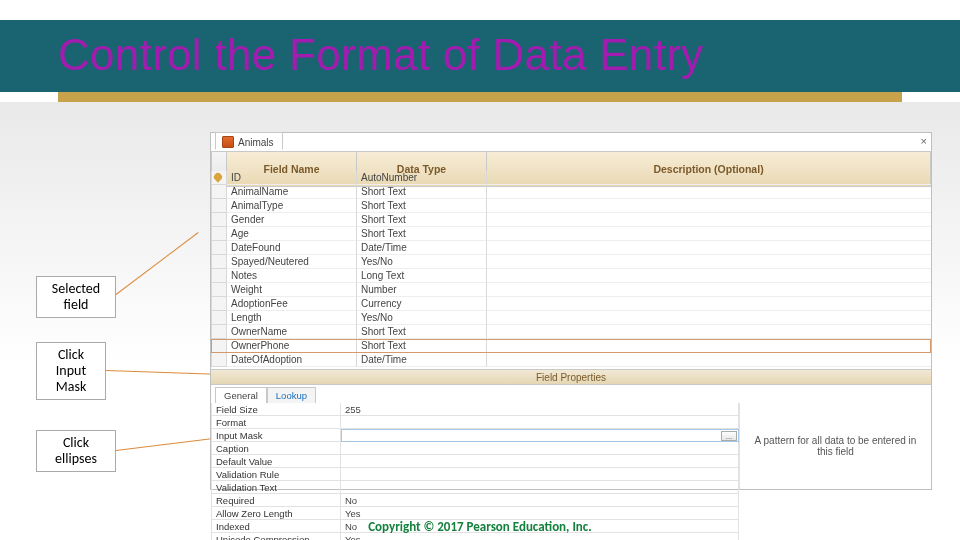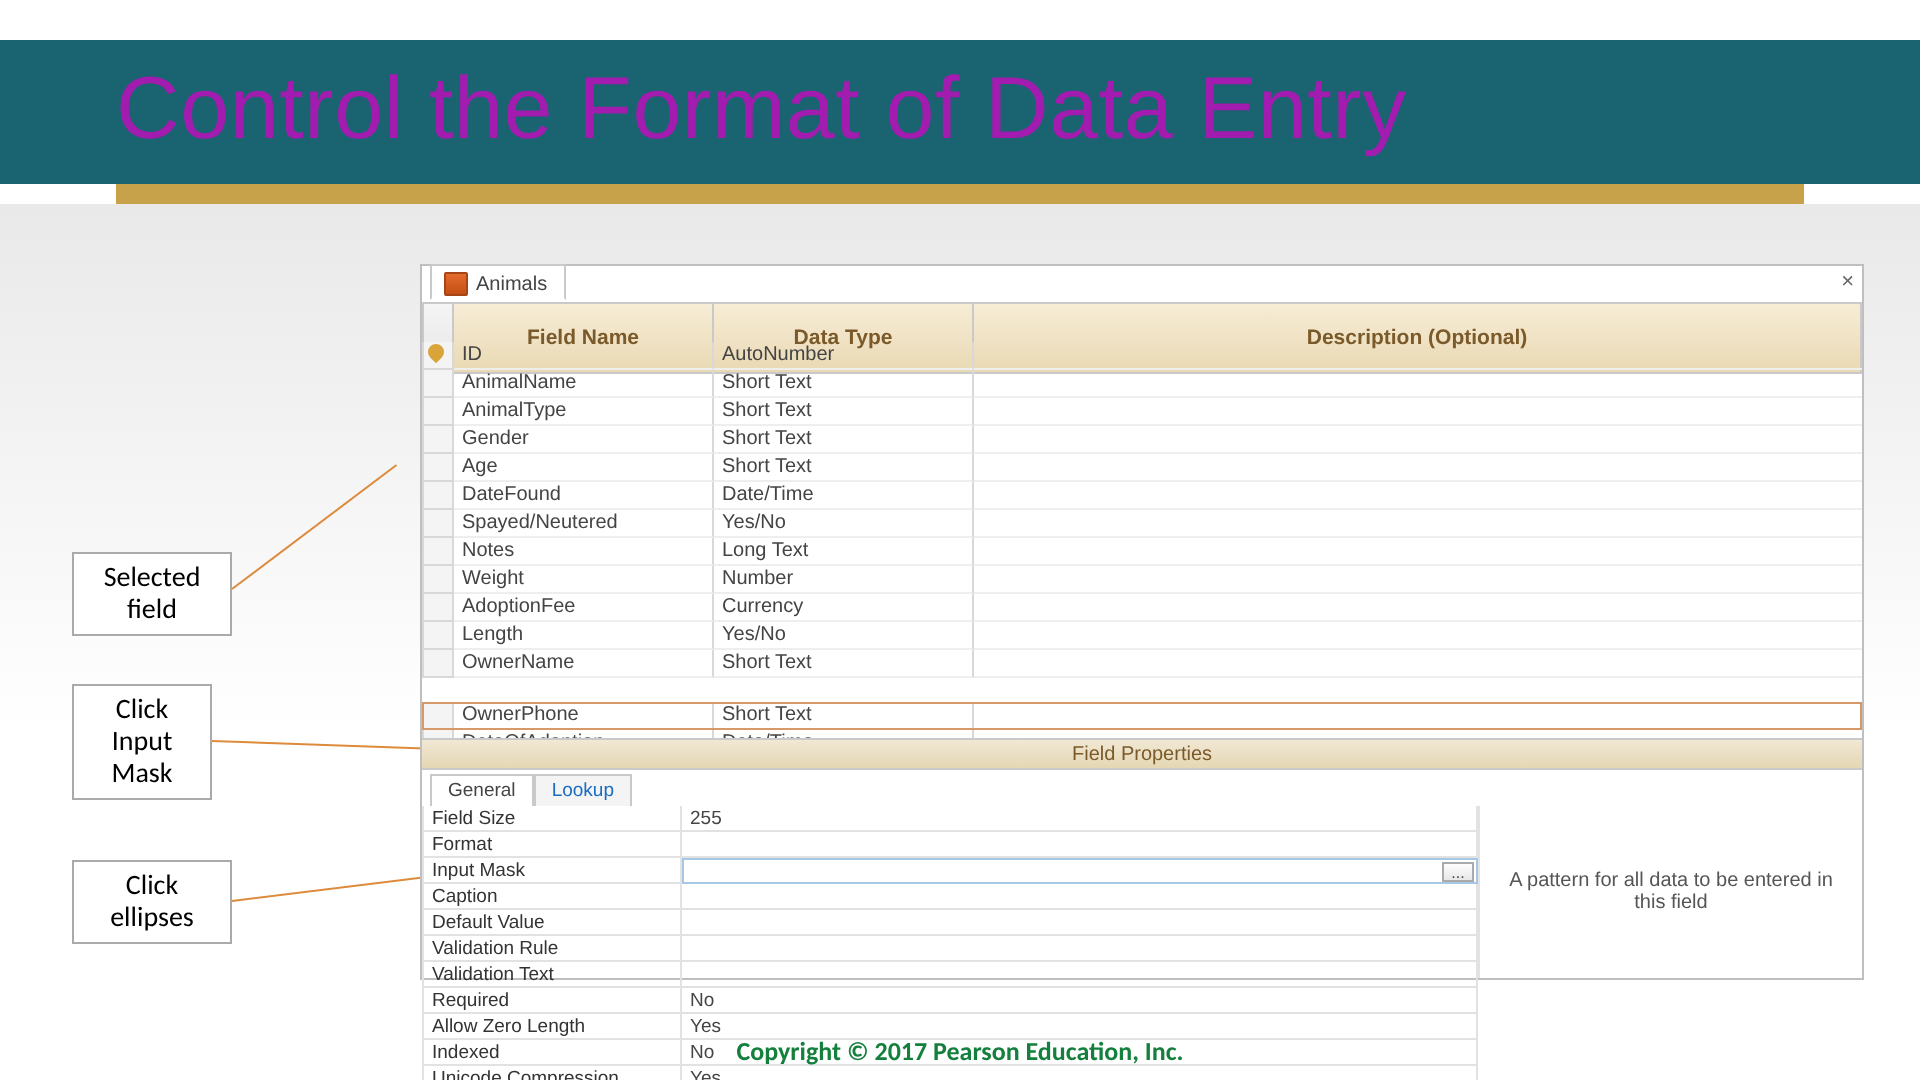--- a/index.html
+++ b/index.html
@@ -33,21 +33,21 @@
   .hcell.desc  { flex:1; }
 
   .grid { position:absolute; left:0; top:38px; width:100%; }
   .row { display:flex; height:14px; }
   .row .sel { width:16px; border:1px solid #d8d8d8; border-top:none; background:#f4f4f4; display:flex; align-items:center; justify-content:center; }
   .row .c1 { width:130px; border-right:1px solid #d8d8d8; border-bottom:1px solid #eee; padding-left:4px; display:flex; align-items:center; }
   .row .c2 { width:130px; border-right:1px solid #d8d8d8; border-bottom:1px solid #eee; padding-left:4px; display:flex; align-items:center; }
   .row .c3 { flex:1; border-bottom:1px solid #eee; }
   .key-icon::before { content:""; display:inline-block; width:8px; height:8px; background:#d9a43a; border-radius:50% 50% 50% 0; transform:rotate(-45deg); margin-right:2px; }
   .row.selected .c1, .row.selected .c2, .row.selected .c3 { background:#fff; }
-  .row.selected { outline:1px solid #d69a6a; outline-offset:-1px;margin-top:12px; }
+  .row.selected { outline:1px solid #d69a6a; outline-offset:-1px; }
 
   .fp-sep { position:absolute; left:0; width:100%; height:16px; background:linear-gradient(#f1e8d4,#e5d7b4); display:flex; align-items:center; justify-content:center; color:#7a5a2a; font-size:10px; border-top:1px solid #c9c9c9; border-bottom:1px solid #c9c9c9;}
   .fp-tabs { position:absolute; left:4px; display:flex; gap:0; }
   .fp-tab { font-size:9.5px; padding:2px 8px; border:1px solid #c9c9c9; border-bottom:none; background:#fff; color:#444;}
   .fp-tab.inactive { color:#1a6cc0; background:#f4f4f4; }
 
   .props { position:absolute; left:0; width:100%; display:flex;justify-content:space-between; }
   .props-left { width:528px; }
   .prow { display:flex; height:13px; font-size:9.5px; }
   .prow .pl { width:130px; border:1px solid #e2e2e2; border-top:none; padding-left:4px; display:flex; align-items:center; color:#333;}

